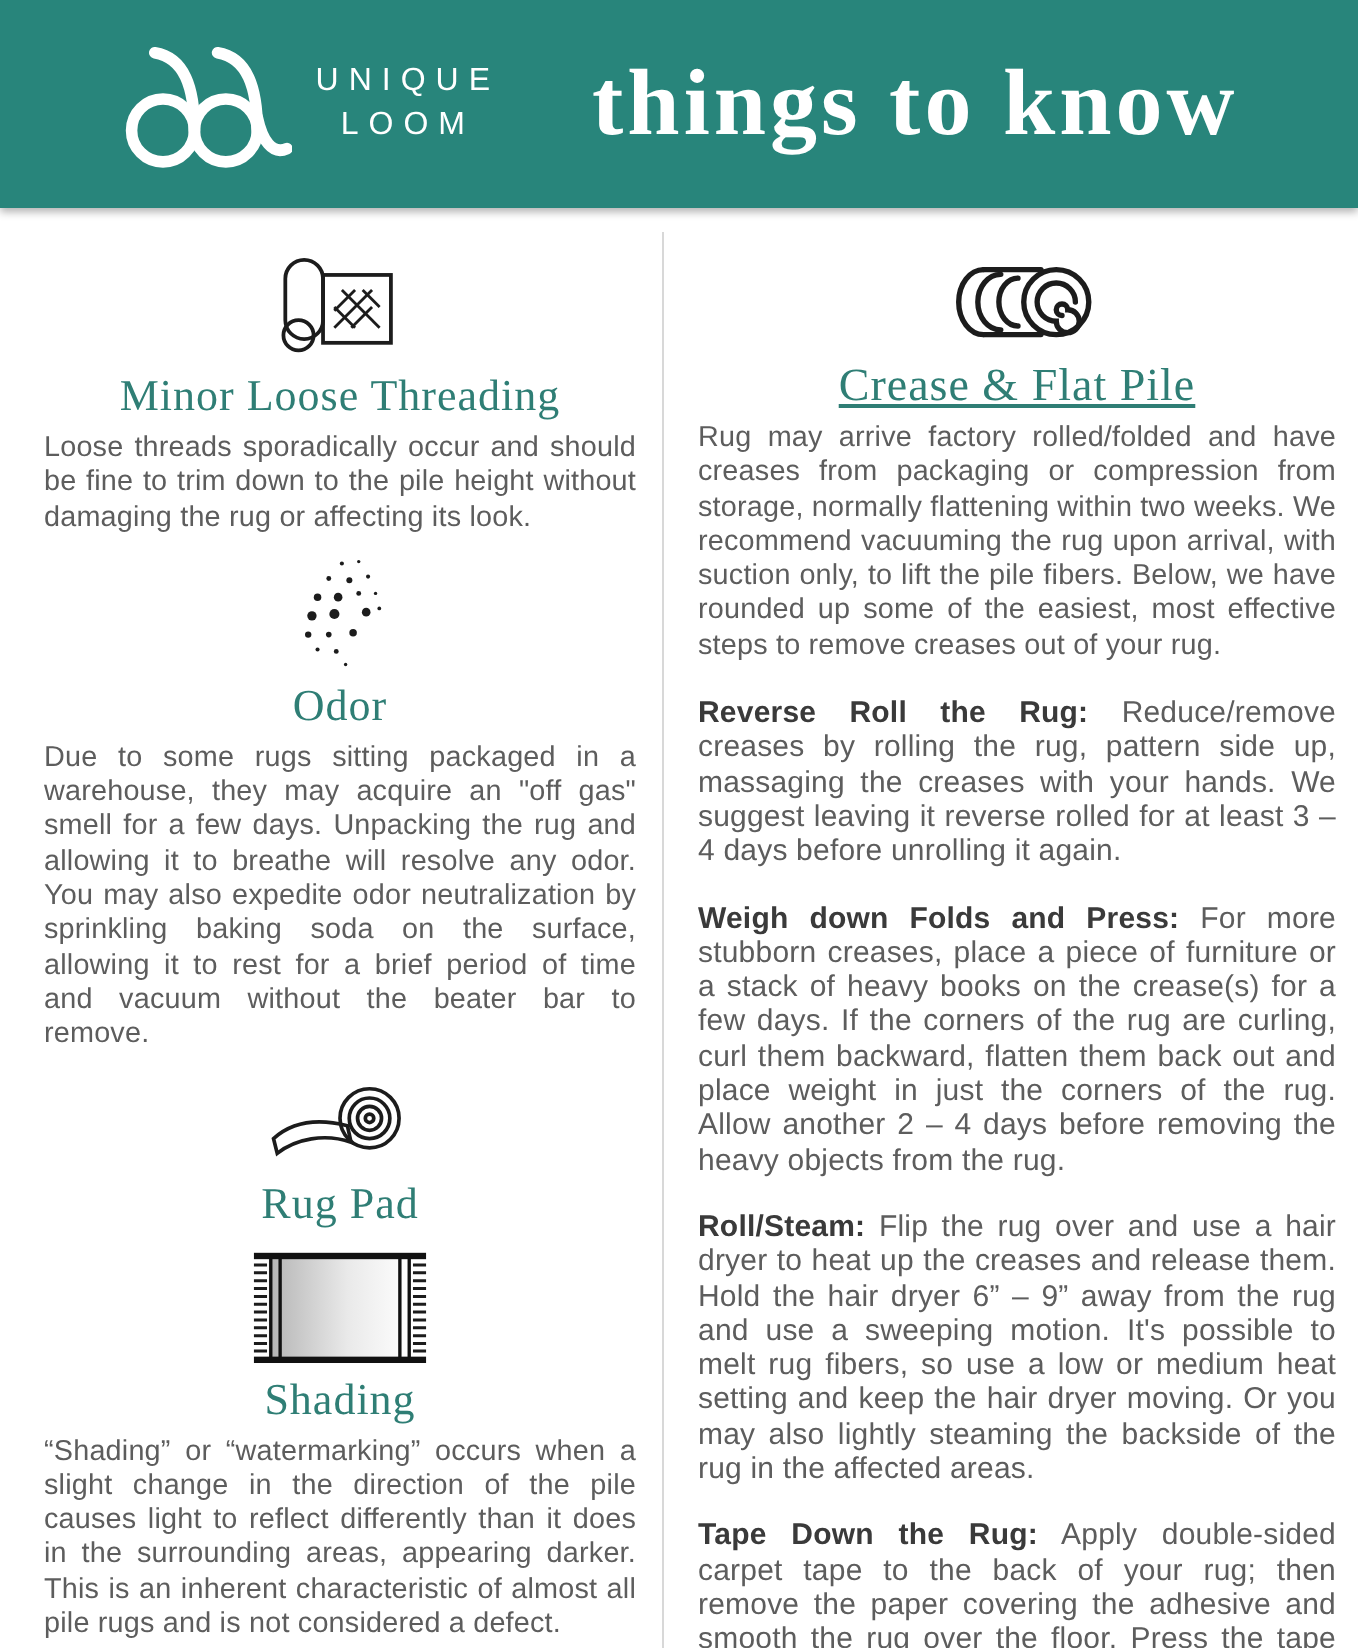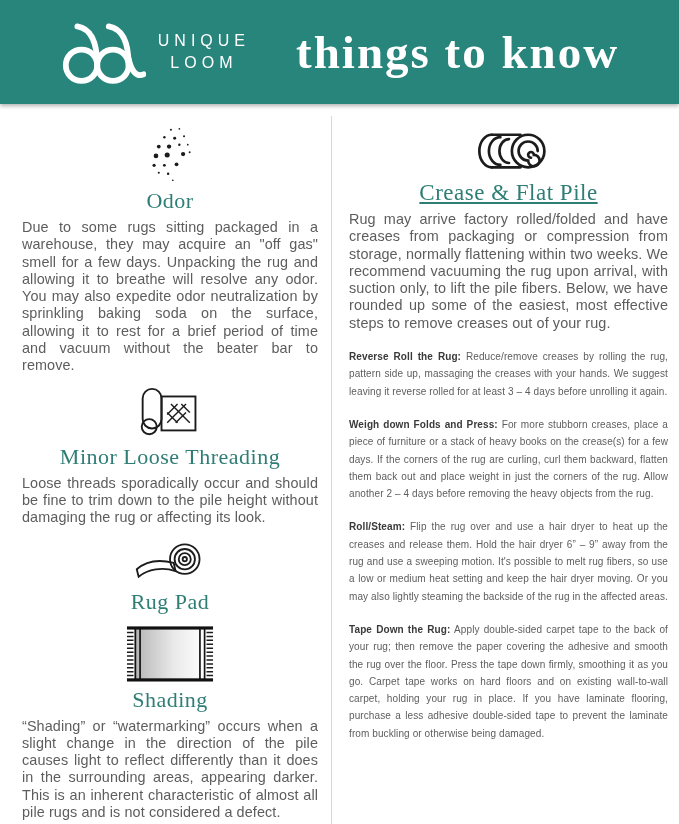--- a/index.html
+++ b/index.html
@@ -66,21 +66,21 @@
   .col-right .section h2 { font-size: 23px; text-decoration: underline; }
   .body-text {
     text-align: justify;
     color: #5d5d5d;
     font-size: 14.4px;
     line-height: 17.3px;
     letter-spacing: .1px;
   }
   .section .body-text { margin-bottom: 10px; }
 
-  .tip { text-align: justify; color: #5d5d5d; font-size: 10px; line-height: 17.3px; margin-top: 16px; letter-spacing: .1px; }
+  .tip { text-align: justify; color: #5d5d5d; font-size: 15px; line-height: 17.3px; margin-top: 16px; letter-spacing: .1px; }
   .tip b { color: #3a3a3a; font-weight: 700; }
 
   svg .ln { stroke: #1c1c1c; fill: none; }
 </style>
 </head>
 <body>
 
 <div class="page">
 
   <div class="header">
@@ -100,20 +100,40 @@
         <div>UNIQUE</div>
         <div>LOOM</div>
       </div>
     </div>
     <div class="page-title">things to know</div>
   </div>
 
   <div class="content">
 
     <div class="col-left">
+
+      <div class="section">
+        <div class="icon-wrap">
+          <svg width="66" height="55" viewBox="0 0 70 58">
+            <rect class="ln" x="26" y="12" width="36" height="36" stroke-width="2" fill="#fff"></rect>
+            <g class="ln" stroke-width="1.5">
+              <path d="M32,40 L52,20"></path>
+                <path d="M32,31 L43,20"></path>
+                <path d="M41,40 L52,29"></path>
+              <path d="M36,20 L56,40"></path>
+                <path d="M32,29 L43,40"></path>
+                <path d="M47,20 L56,29"></path>
+            </g>
+            <rect class="ln" x="6" y="4" width="20" height="42" rx="10" stroke-width="2" fill="#fff"></rect>
+            <circle class="ln" cx="13" cy="44" r="8" stroke-width="2" fill="#fff"></circle>
+          </svg>
+        </div>
+        <h2>Minor Loose Threading</h2>
+        <p class="body-text">Loose threads sporadically occur and should be fine to trim down to the pile height without damaging the rug or affecting its look.</p>
+      </div>
 
       <div class="section">
         <div class="icon-wrap">
           <svg width="52" height="58" viewBox="0 0 52 62">
             <g fill="#1c1c1c">
               <circle cx="27" cy="4" r="1.1"></circle>
                 <circle cx="36" cy="3" r="0.9"></circle>
               <circle cx="20" cy="12" r="1.3"></circle>
                 <circle cx="31" cy="13" r="1.6"></circle>
                 <circle cx="41" cy="11" r="1.1"></circle>
@@ -133,40 +153,20 @@
                 <circle cx="29" cy="58" r="0.9"></circle>
             </g>
           </svg>
         </div>
         <h2>Odor</h2>
         <p class="body-text">Due to some rugs sitting packaged in a warehouse, they may acquire an "off gas" smell for a few days. Unpacking the rug and allowing it to breathe will resolve any odor. You may also expedite odor neutralization by sprinkling baking soda on the surface, allowing it to rest for a brief period of time and vacuum without the beater bar to remove.</p>
       </div>
 
       <div class="section">
         <div class="icon-wrap">
-          <svg width="66" height="55" viewBox="0 0 70 58">
-            <rect class="ln" x="26" y="12" width="36" height="36" stroke-width="2" fill="#fff"></rect>
-            <g class="ln" stroke-width="1.5">
-              <path d="M32,40 L52,20"></path>
-                <path d="M32,31 L43,20"></path>
-                <path d="M41,40 L52,29"></path>
-              <path d="M36,20 L56,40"></path>
-                <path d="M32,29 L43,40"></path>
-                <path d="M47,20 L56,29"></path>
-            </g>
-            <rect class="ln" x="6" y="4" width="20" height="42" rx="10" stroke-width="2" fill="#fff"></rect>
-            <circle class="ln" cx="13" cy="44" r="8" stroke-width="2" fill="#fff"></circle>
-          </svg>
-        </div>
-        <h2>Minor Loose Threading</h2>
-        <p class="body-text">Loose threads sporadically occur and should be fine to trim down to the pile height without damaging the rug or affecting its look.</p>
-      </div>
-
-      <div class="section">
-        <div class="icon-wrap">
           <svg width="80" height="48" viewBox="0 0 84 52">
             <path class="ln" d="M6,35 C16,26 30,24 46,28 L48,37 C34,32 18,35 8,43 Z" stroke-width="2" fill="#fff"></path>
             <circle class="ln" cx="58" cy="24" r="16" stroke-width="2" fill="#fff"></circle>
             <circle class="ln" cx="58" cy="24" r="11" stroke-width="2"></circle>
             <circle class="ln" cx="58" cy="24" r="6.5" stroke-width="2"></circle>
             <circle class="ln" cx="58" cy="24" r="2.3" stroke-width="2"></circle>
           </svg>
         </div>
         <h2>Rug Pad</h2>
       </div>

